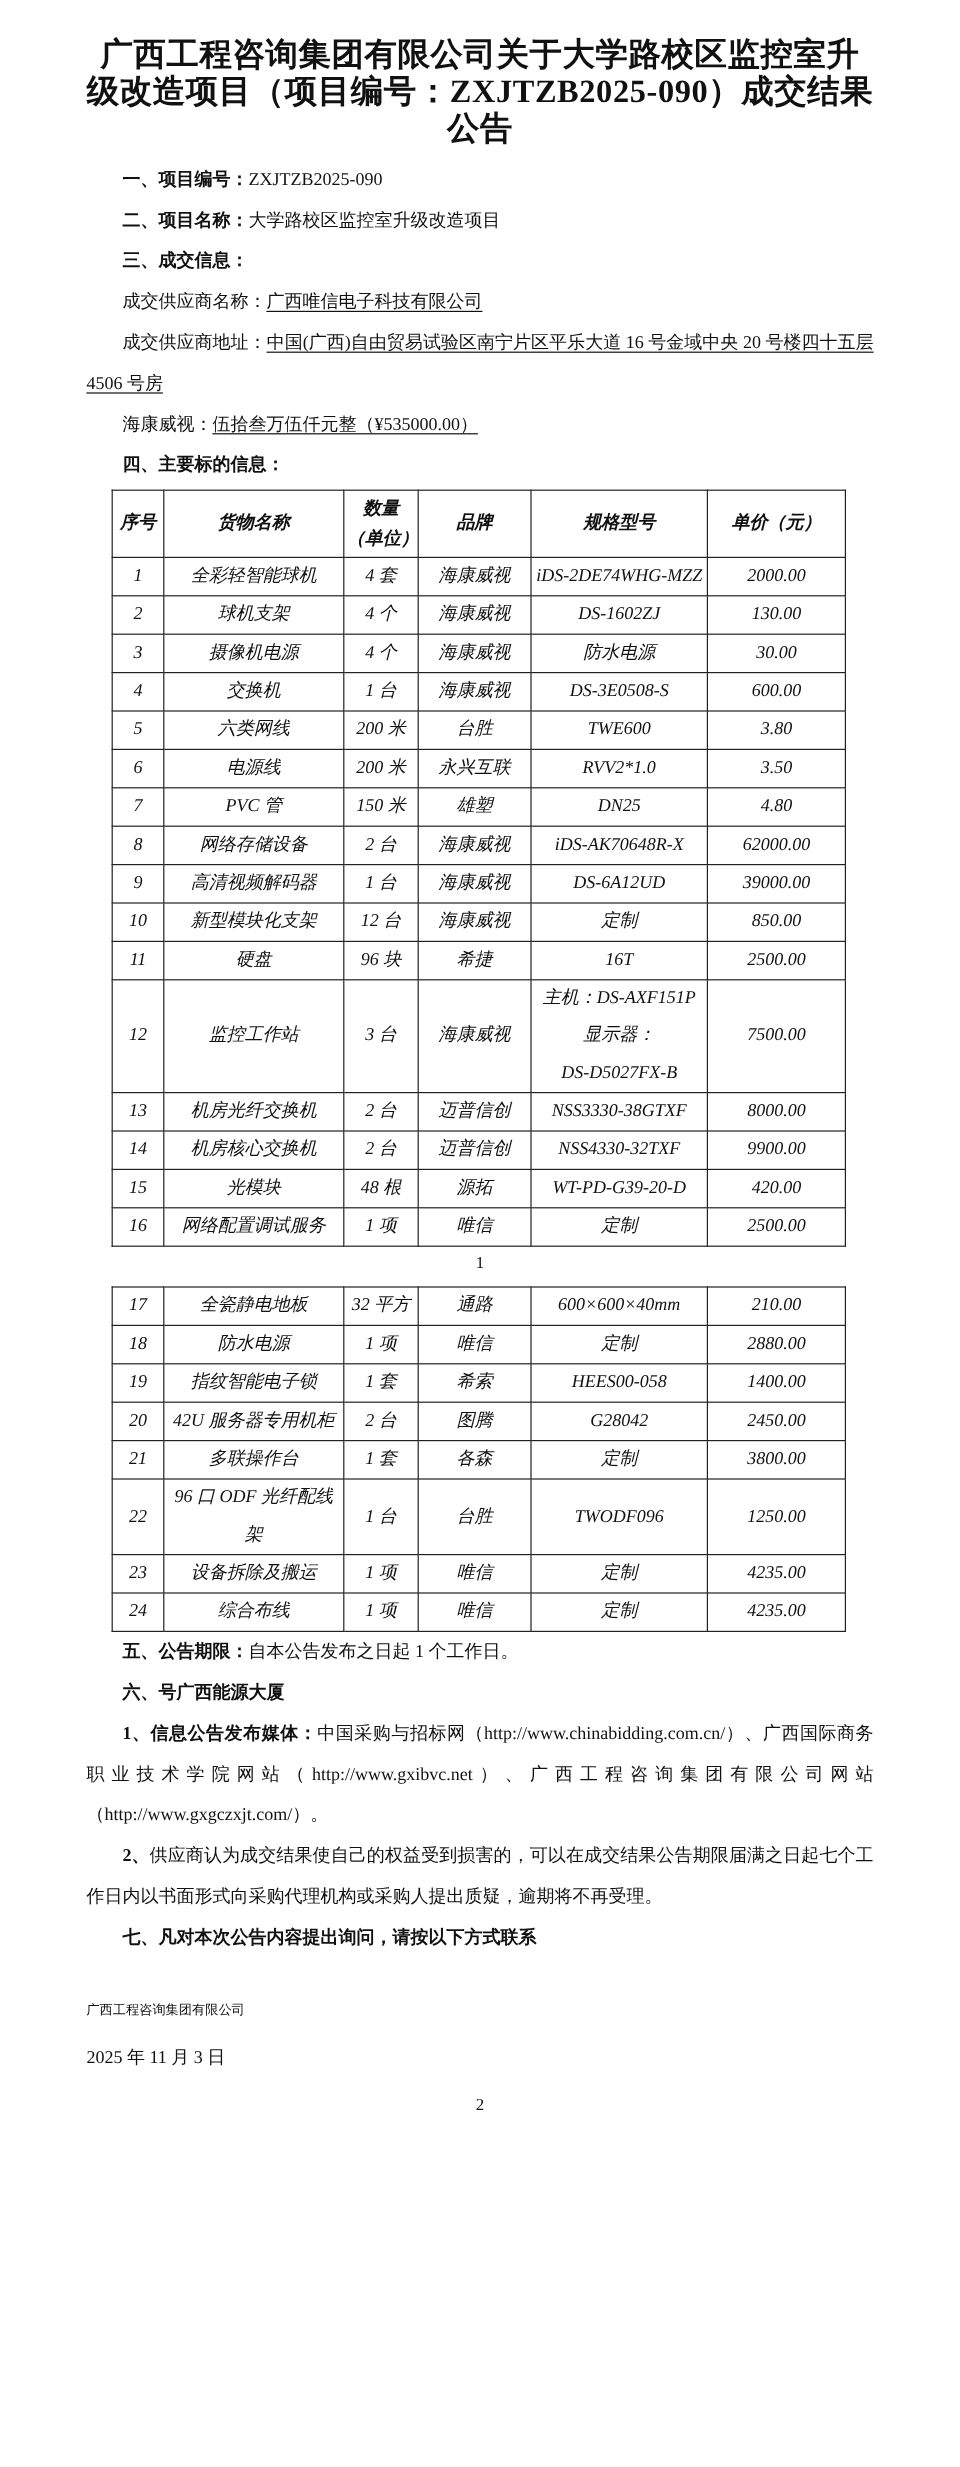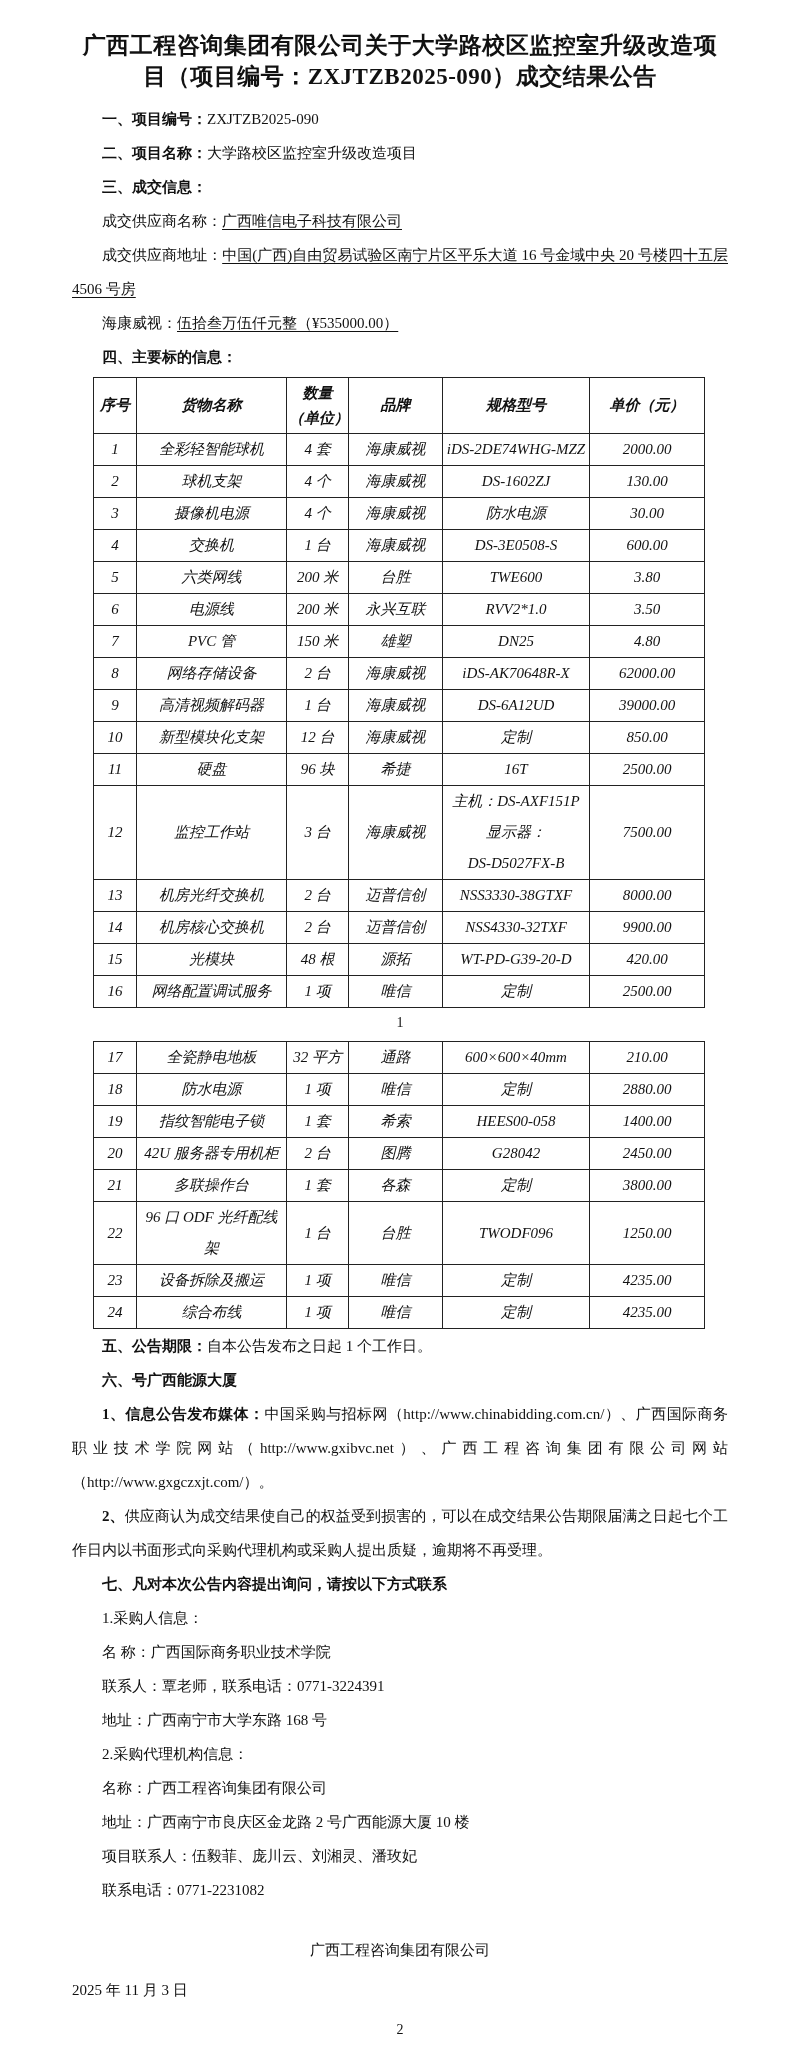--- a/index.html
+++ b/index.html
@@ -3,21 +3,21 @@
 <meta charset="utf-8">
 <style>
   html,body { margin:0; padding:0; }
   body {
     width:800px; height:2056px; background:#ffffff; color:#111;
     font-family:"Liberation Serif","DejaVu Serif",serif;
     overflow:hidden;
   }
   .page { padding:24px 72px 0 72px; }
   h1.title {
-    font-size:23px; line-height:31px; font-weight:bold; text-align:center;
+    font-size:27px; line-height:31px; font-weight:bold; text-align:center;
     margin:6px 0 10px 0; letter-spacing:0.5px;
   }
   p.ln {
     margin:0; font-size:15px; line-height:34px; text-indent:2em;
     text-align:justify;
   }
   p.ln b { font-weight:bold; }
   .u { text-decoration:underline; text-underline-offset:3px; }
   .gap-s { margin-top:6px; }
   .gap-m { margin-top:10px; }
@@ -37,21 +37,21 @@
   table.goods td { height:31px; line-height:31px; }
   table.goods td.spec { white-space:pre-line; }
   col.c-no{width:43px;} col.c-name{width:150px;} col.c-qty{width:62px;}
   col.c-brand{width:94px;} col.c-spec{width:147px;} col.c-price{width:115px;}
   .pagenum {
     text-align:center; font-size:14px; line-height:30px; margin:0;
   }
   p.para1 { min-height:102px; }
   p.para2 { min-height:68px; }
   .footer-org {
-    margin:26px 0 0 0; font-size:15px; line-height:34px; text-align:center;
+    margin:26px 0 0 0; font-size:11px; line-height:34px; text-align:left;
   }
   .footer-date {
     margin:6px 30px 0 0; font-size:15px; line-height:34px; text-align:left;
   }
   .pagenum2 { margin-top:8px; }
 </style>
 </head>
 <body>
 
 <div class="page">
@@ -332,39 +332,19 @@
   <p class="ln gap-m"><b>五、公告期限：</b><span>自本公告发布之日起 1 个工作日。</span></p>
 
   <p class="ln"><b>六、号广西能源大厦</b></p>
 
   <p class="ln para1 gap-s"><b>1、信息公告发布媒体：</b><span>中国采购与招标网（http://www.chinabidding.com.cn/）、广西国际商务职业技术学院网站（http://www.gxibvc.net）、广西工程咨询集团有限公司网站（http://www.gxgczxjt.com/）。</span></p>
 
   <p class="ln para2"><b>2、</b><span>供应商认为成交结果使自己的权益受到损害的，可以在成交结果公告期限届满之日起七个工作日内以书面形式向采购代理机构或采购人提出质疑，逾期将不再受理。</span></p>
 
   <p class="ln gap-s"><b>七、凡对本次公告内容提出询问，请按以下方式联系</b></p>
 
-  <div>
-
-      <p class="ln">1.采购人信息：</p>
-
-      <p class="ln">名 称：广西国际商务职业技术学院</p>
-
-      <p class="ln">联系人：覃老师，联系电话：0771-3224391</p>
-
-      <p class="ln">地址：广西南宁市大学东路 168 号</p>
-
-      <p class="ln">2.采购代理机构信息：</p>
-
-      <p class="ln">名称：广西工程咨询集团有限公司</p>
-
-      <p class="ln">地址：广西南宁市良庆区金龙路 2 号广西能源大厦 10 楼</p>
-
-      <p class="ln">项目联系人：伍毅菲、庞川云、刘湘灵、潘玫妃</p>
-
-      <p class="ln">联系电话：0771-2231082</p>
-    </div>
 
   <p class="footer-org">广西工程咨询集团有限公司</p>
   <p class="footer-date">2025 年 11 月 3 日</p>
 
   <p class="pagenum pagenum2">2</p>
 
 </div>
 
 </body></html>

